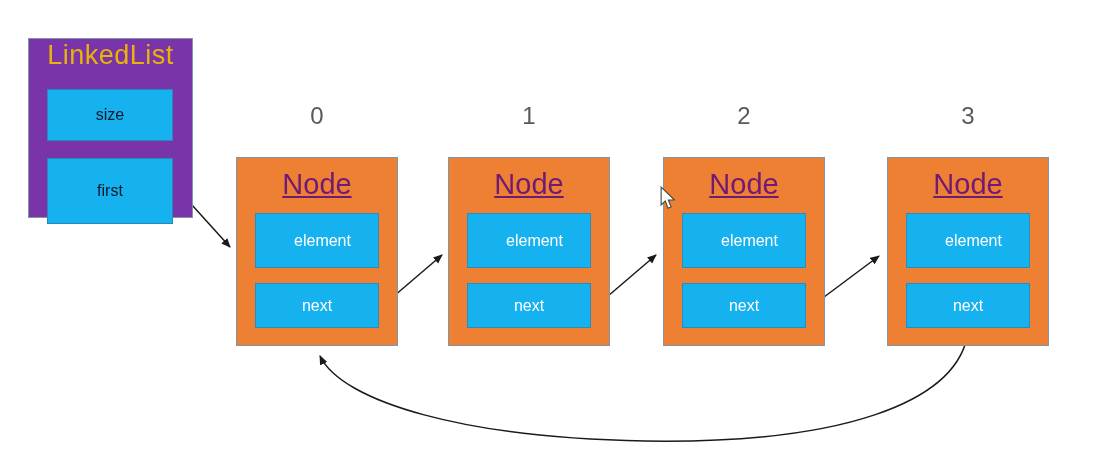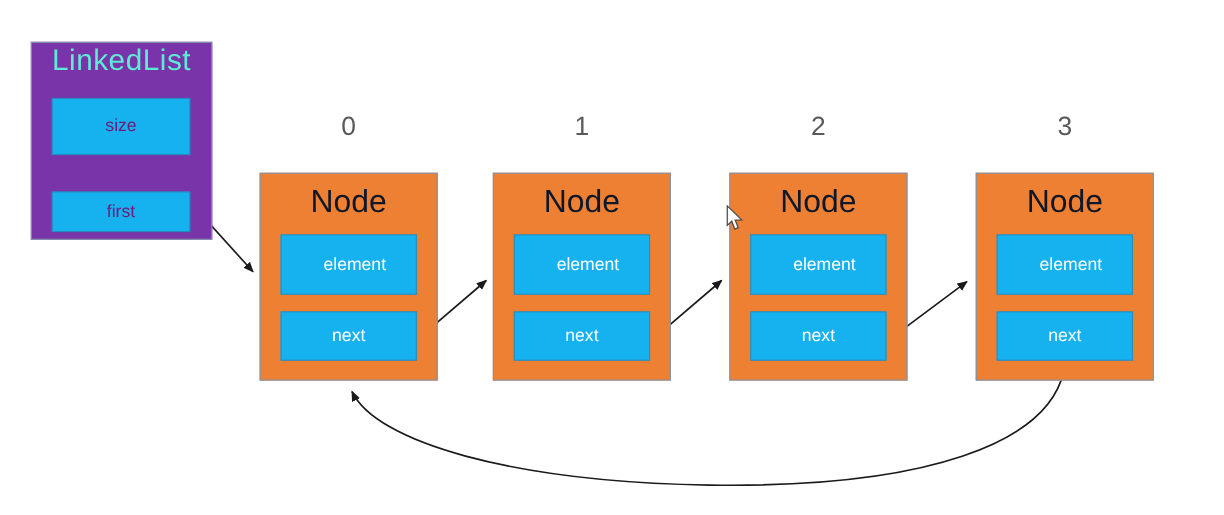--- a/index.html
+++ b/index.html
@@ -9,40 +9,40 @@
   }
   .arrow-layer{position:absolute;left:0;top:0;width:1113px;height:468px;pointer-events:none;}
 
   
   .ll-box{
     position:absolute;left:28px;top:38px;width:165px;height:180px;
     background:#7834a8;border:1px solid #8094aa;box-sizing:border-box;
   }
   .ll-title{
     height:32px;display:flex;align-items:center;justify-content:center;
-    color:#5eead4;font-size:27px;letter-spacing:0.5px;
+    color:#eab308;font-size:27px;letter-spacing:0.5px;
   }
   .ll-field{
     position:absolute;left:18px;width:126px;background:#16b2f0;
     border:1px solid rgba(60,100,140,0.55);box-sizing:border-box;
     display:flex;align-items:center;justify-content:center;
-    color:#701a75;font-size:16px;
+    color:#0f172a;font-size:16px;
   }
   .ll-size{top:50px;height:52px;}
-  .ll-first{top:135px;height:37px;}
+  .ll-first{top:119px;height:66px;}
 
   
   .node{
     position:absolute;top:157px;width:162px;height:189px;
     background:#ed8033;border:1px solid #8094aa;box-sizing:border-box;
   }
   .n0{left:236px;} .n1{left:448px;} .n2{left:663px;} .n3{left:887px;}
   .node-title{
     height:52px;display:flex;align-items:center;justify-content:center;
-    color:#0f172a;font-size:29px;
+    color:#701a75;font-size:29px;text-decoration:underline;
   }
   .nfield{
     position:absolute;left:18px;width:124px;height:55px;background:#16b2f0;
     border:1px solid rgba(60,100,140,0.5);box-sizing:border-box;
     display:flex;align-items:center;justify-content:center;
     color:#ffffff;font-size:16px;
   }
   .f-el{top:55px;padding-left:11px;}
   .f-nx{top:125px;height:45px;}
 

